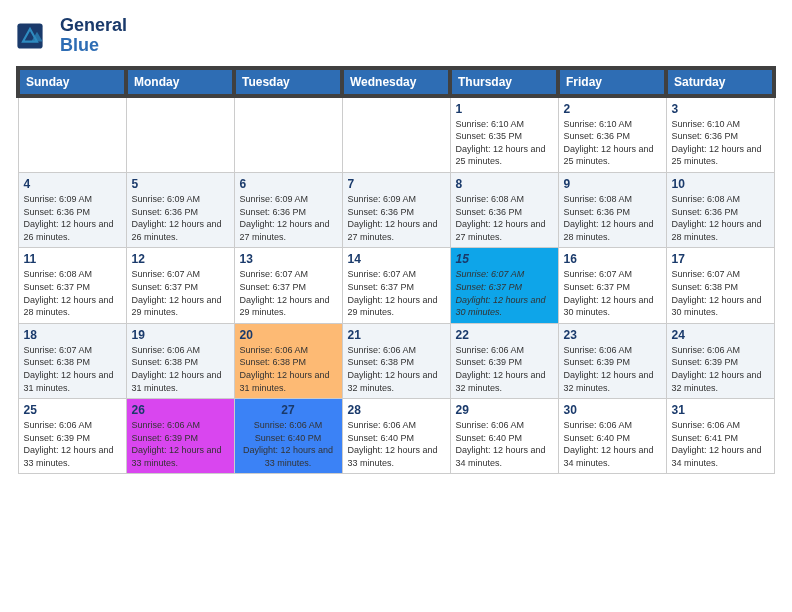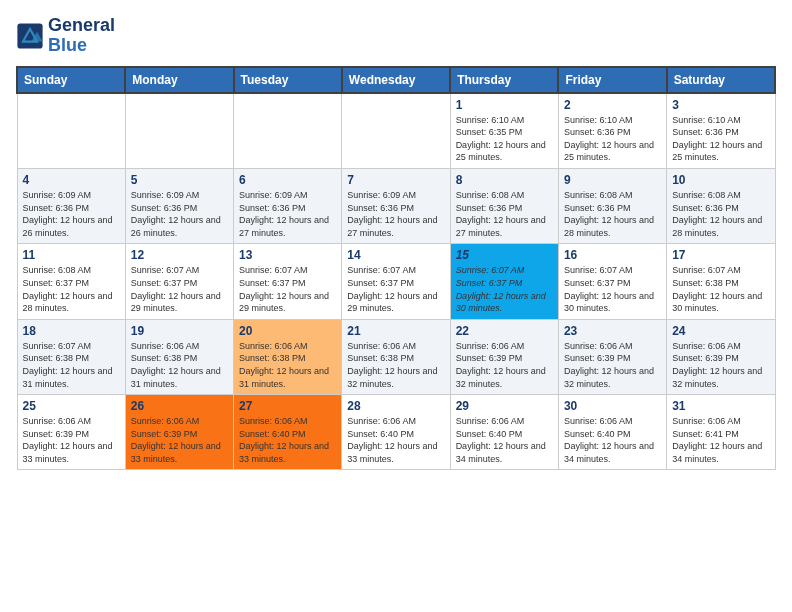--- a/index.html
+++ b/index.html
@@ -12,21 +12,21 @@
     }
     .header-section {
       display: flex;
       justify-content: space-between;
       align-items: flex-start;
       margin-bottom: 10px;
     }
     .logo {
       display: flex;
       align-items: center;
-      gap: 4px;
+      gap: 16px;
     }
     .logo-text {
       font-size: 18px;
       font-weight: bold;
       color: #1a3a6b;
       line-height: 1.1;
     }
     .logo-icon {
       width: 28px;
       height: 28px;
@@ -49,21 +49,21 @@
       border-collapse: collapse;
       border: 1px solid #ccc;
     }
     .calendar th {
       background-color: #2e6db4;
       color: white;
       font-size: 12px;
       font-weight: bold;
       padding: 5px 6px;
       text-align: left;
-      border: 2px solid #404040;
+      border: 4px solid #404040;
     }
     .calendar td {
       vertical-align: top;
       padding: 4px 5px;
       border: 1px solid #ccc;
       font-size: 9.5px;
       color: #222;
       background: #fff;
       width: calc(100% / 7);
     }
@@ -229,25 +229,25 @@
         <td style="background: rgb(240, 244, 248);">
           <span class="day-number">24</span>
           <div class="day-info">Sunrise: 6:06 AM<br>Sunset: 6:39 PM<br>Daylight: 12 hours and 32 minutes.</div>
         </td>
       </tr>
       <tr>
         <td style="background: rgb(255, 255, 255);">
           <span class="day-number">25</span>
           <div class="day-info">Sunrise: 6:06 AM<br>Sunset: 6:39 PM<br>Daylight: 12 hours and 33 minutes.</div>
         </td>
-        <td style="background: #f97316;">
+        <td style="background: #d946ef;">
           <span class="day-number">26</span>
           <div class="day-info">Sunrise: 6:06 AM<br>Sunset: 6:39 PM<br>Daylight: 12 hours and 33 minutes.</div>
         </td>
-        <td style="background: #f97316;">
+        <td style="background: #3b82f6; text-align: center;">
           <span class="day-number">27</span>
           <div class="day-info">Sunrise: 6:06 AM<br>Sunset: 6:40 PM<br>Daylight: 12 hours and 33 minutes.</div>
         </td>
         <td style="background: rgb(255, 255, 255);">
           <span class="day-number">28</span>
           <div class="day-info">Sunrise: 6:06 AM<br>Sunset: 6:40 PM<br>Daylight: 12 hours and 33 minutes.</div>
         </td>
         <td style="background: rgb(255, 255, 255);">
           <span class="day-number">29</span>
           <div class="day-info">Sunrise: 6:06 AM<br>Sunset: 6:40 PM<br>Daylight: 12 hours and 34 minutes.</div>

